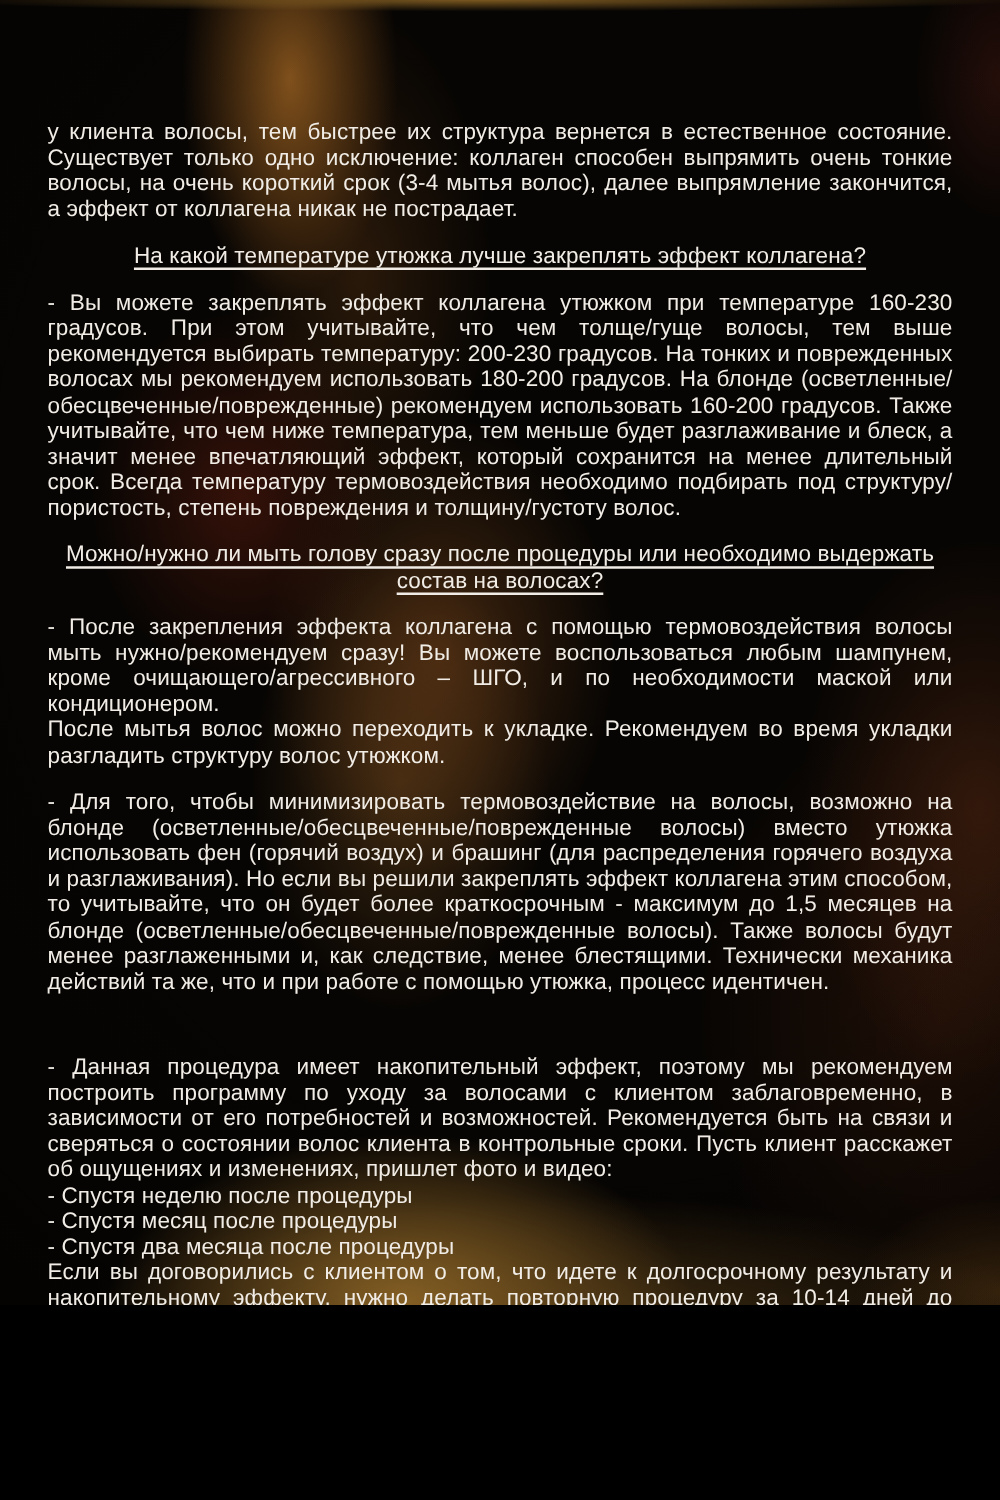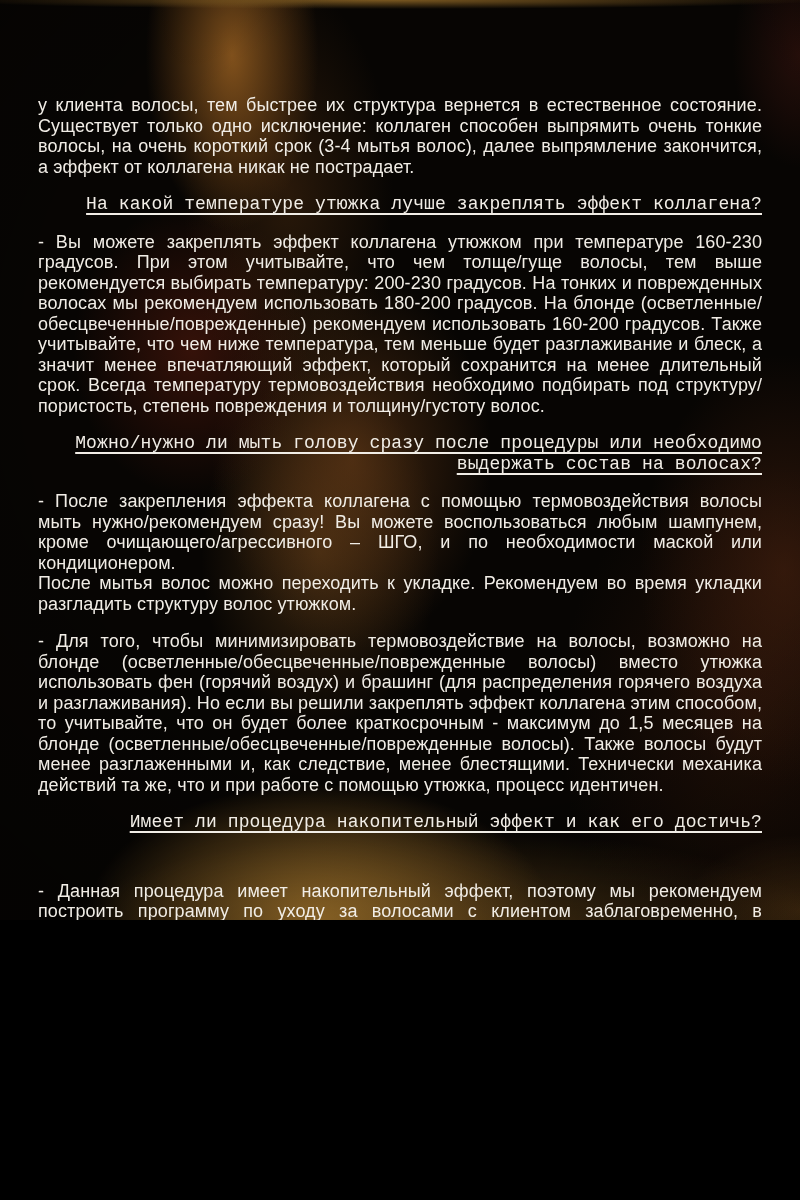--- a/index.html
+++ b/index.html
@@ -3,21 +3,21 @@
 <meta charset="utf-8">
 <style>
   html, body {
     margin: 0;
     padding: 0;
     background: #000;
   }
   .page {
     position: relative;
     width: 800px;
-    height: 920px;
+    height: 1044px;
     overflow: hidden;
     font-family: "Liberation Sans", sans-serif;
   }
   
   .bg {
     position: absolute;
     inset: 0;
     background:
       
       radial-gradient(55% 9px at 48% 0px, rgba(128,92,34,0.95), rgba(128,92,34,0) 100%),
@@ -63,22 +63,21 @@
     margin: 0 0 17px 0;
     padding: 0;
     font-size: 18px;
     font-weight: normal;
     white-space: pre-line;
   }
   .content h2.question {
     text-decoration: underline;
     text-decoration-thickness: 1.5px;
     text-underline-offset: 4px;
-    text-align: right;
-    font-family: Liberation Mono, monospace;
+    text-align: center;
   }
   .content p:last-child {
     margin-bottom: 0;
     margin-top: 48px;
   }
 </style>
 </head>
 <body>
 
 <div class="page">
@@ -92,21 +91,20 @@
     <p>- Вы можете закреплять эффект коллагена утюжком при температуре 160-230 градусов. При этом учитывайте, что чем толще/гуще волосы, тем выше рекомендуется выбирать температуру: 200-230 градусов. На тонких и поврежденных волосах мы рекомендуем использовать 180-200 градусов. На блонде (осветленные/обесцвеченные/поврежденные) рекомендуем использовать 160-200 градусов. Также учитывайте, что чем ниже температура, тем меньше будет разглаживание и блеск, а значит менее впечатляющий эффект, который сохранится на менее длительный срок. Всегда температуру термовоздействия необходимо подбирать под структуру/пористость, степень повреждения и толщину/густоту волос.</p>
 
     <h2 class="question">Можно/нужно ли мыть голову сразу после процедуры или необходимо выдержать состав на волосах?</h2>
 
     <p>- После закрепления эффекта коллагена с помощью термовоздействия волосы мыть нужно/рекомендуем сразу! Вы можете воспользоваться любым шампунем, кроме очищающего/агрессивного – ШГО, и по необходимости маской или кондиционером.
 После мытья волос можно переходить к укладке. Рекомендуем во время укладки разгладить структуру волос утюжком.</p>
 
 
     <p>- Для того, чтобы минимизировать термовоздействие на волосы, возможно на блонде (осветленные/обесцвеченные/поврежденные волосы) вместо утюжка использовать фен (горячий воздух) и брашинг (для распределения горячего воздуха и разглаживания). Но если вы решили закреплять эффект коллагена этим способом, то учитывайте, что он будет более краткосрочным - максимум до 1,5 месяцев на блонде (осветленные/обесцвеченные/поврежденные волосы). Также волосы будут менее разглаженными и, как следствие, менее блестящими. Технически механика действий та же, что и при работе с помощью утюжка, процесс идентичен.</p>
 
-    <h2 class="question">Имеет ли процедура накопительный эффект и как его достичь?</h2>
 
     <p>- Данная процедура имеет накопительный эффект, поэтому мы рекомендуем построить программу по уходу за волосами с клиентом заблаговременно, в зависимости от его потребностей и возможностей. Рекомендуется быть на связи и сверяться о состоянии волос клиента в контрольные сроки. Пусть клиент расскажет об ощущениях и изменениях, пришлет фото и видео:
 - Спустя неделю после процедуры
 - Спустя месяц после процедуры
 - Спустя два месяца после процедуры
 Если вы договорились с клиентом о том, что идете к долгосрочному результату и накопительному эффекту, нужно делать повторную процедуру за 10-14 дней до полного вымывания состава из волос клиента. Это можно отследить только если вы на связи с клиентом - сопровождайте его. Срок длительности</p>
   </main>
 </div>
 
 </body></html>

